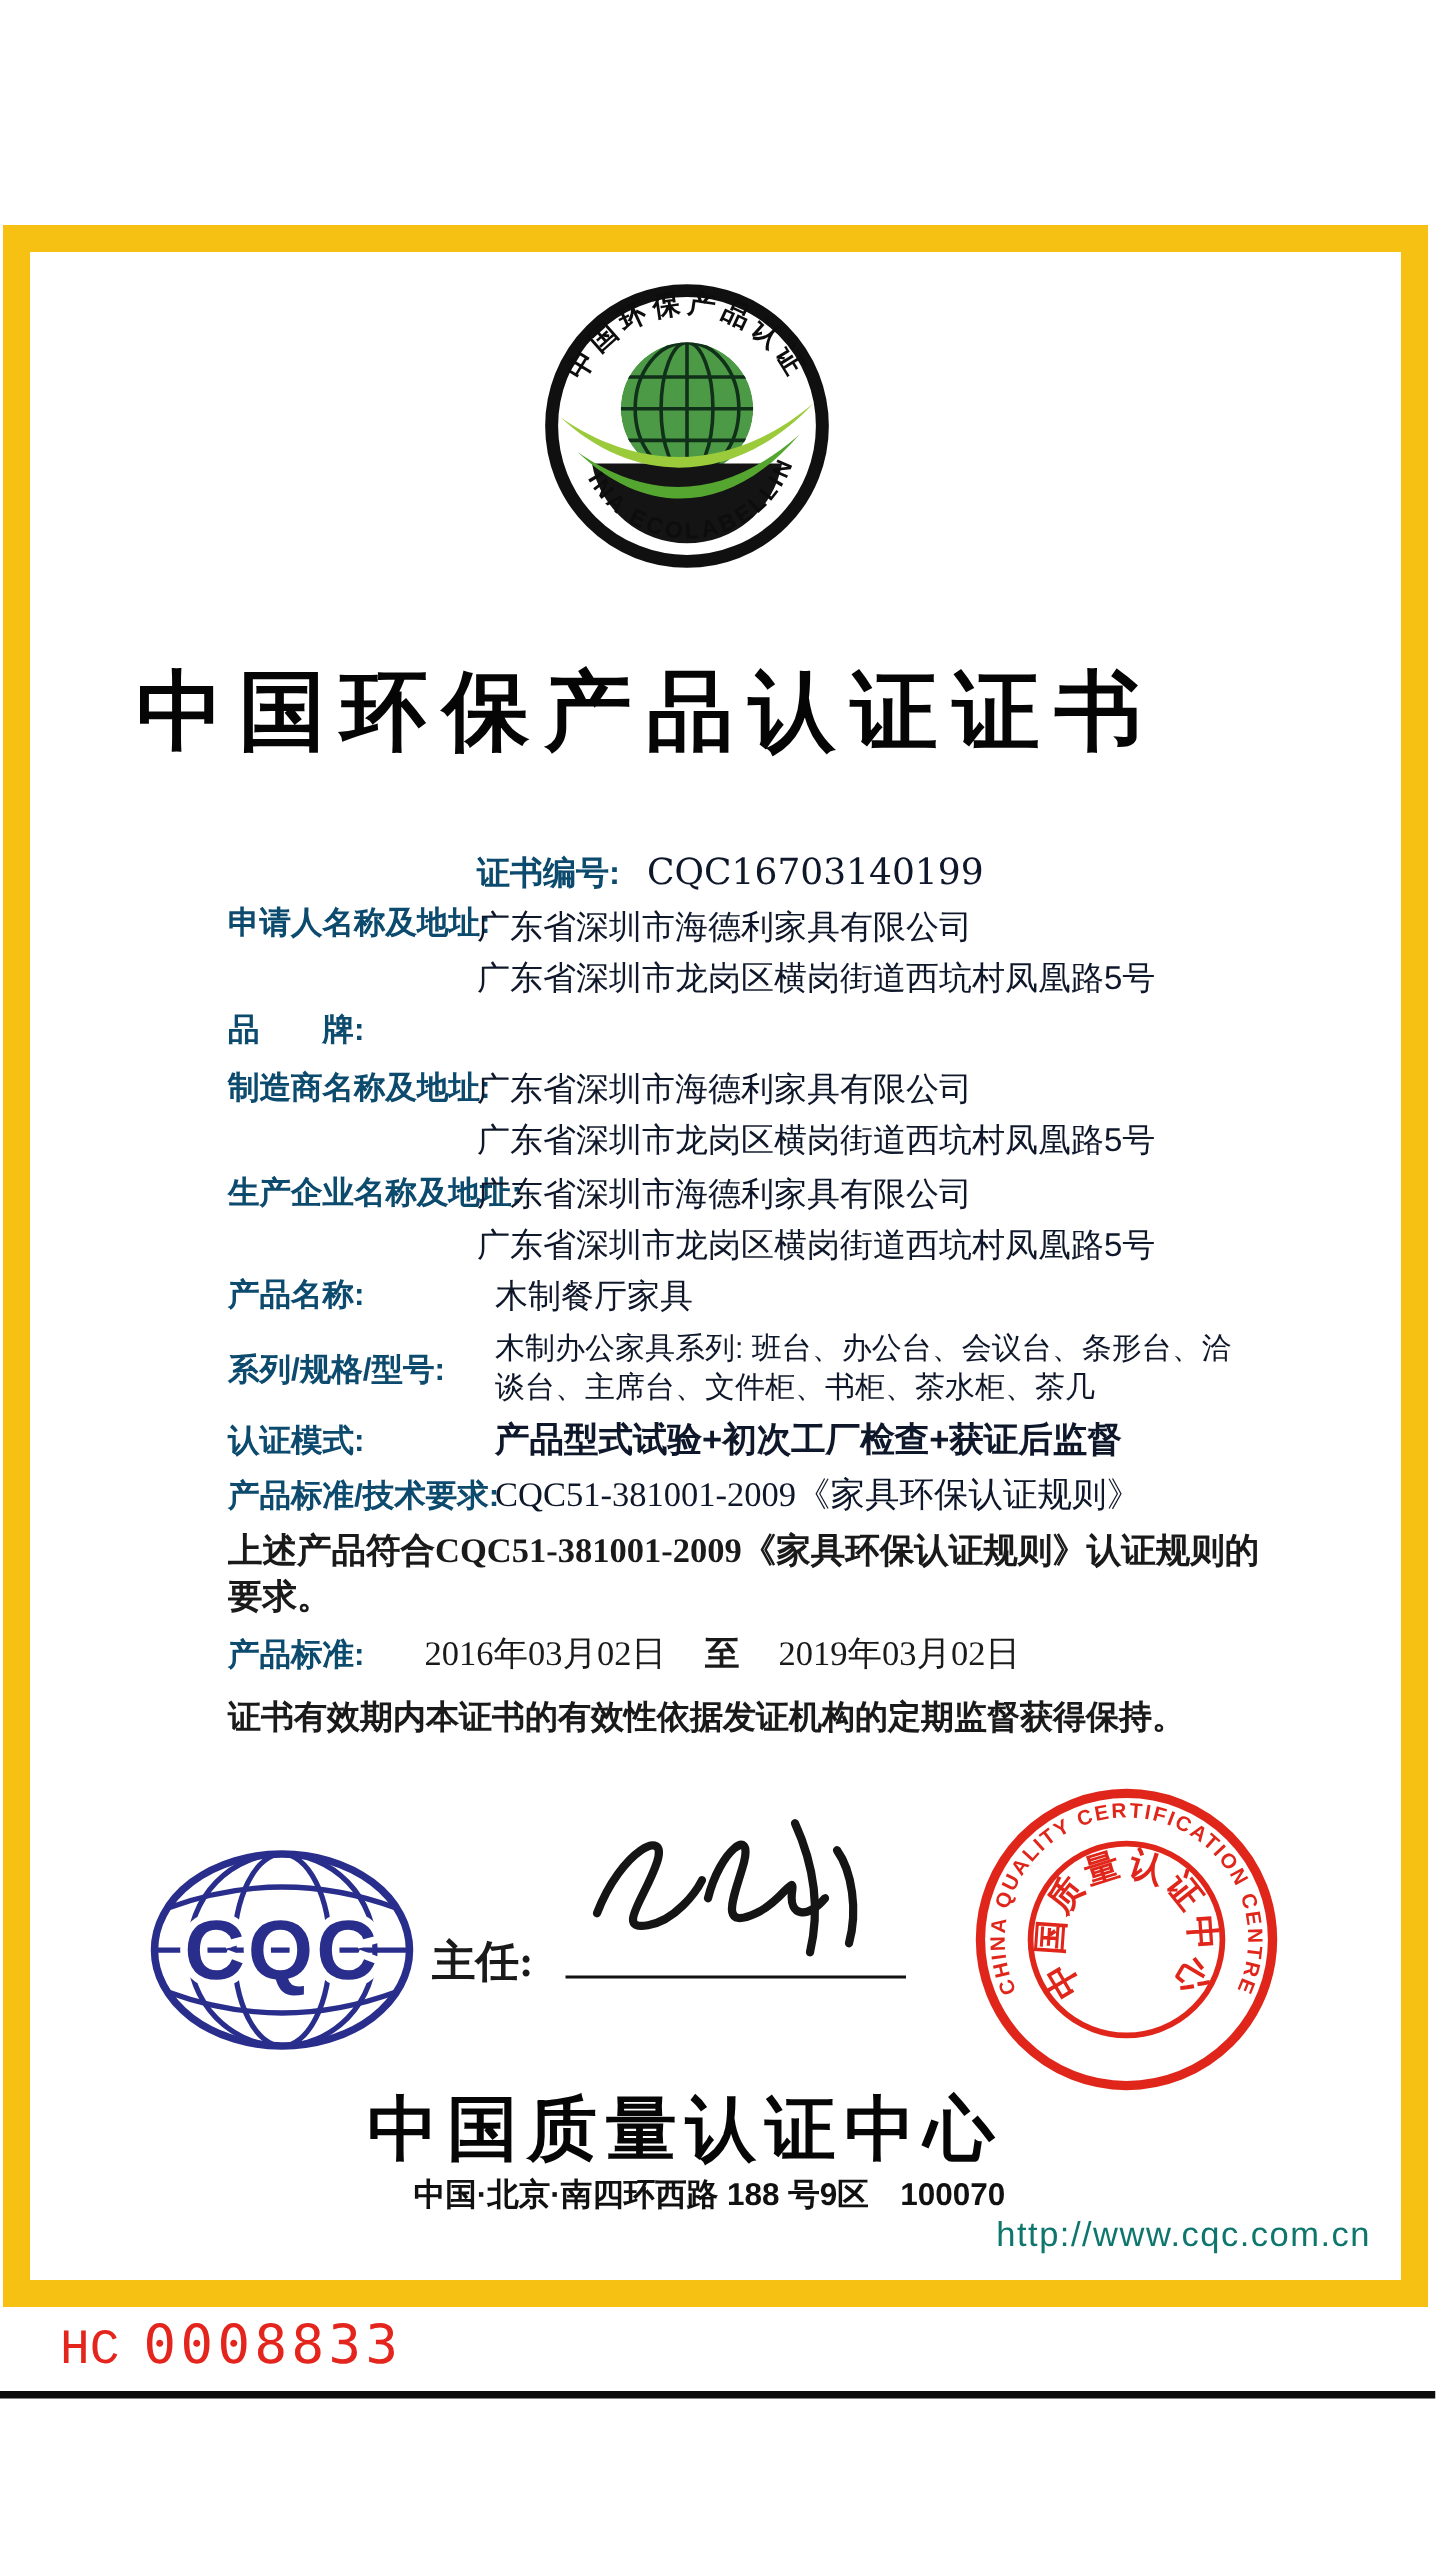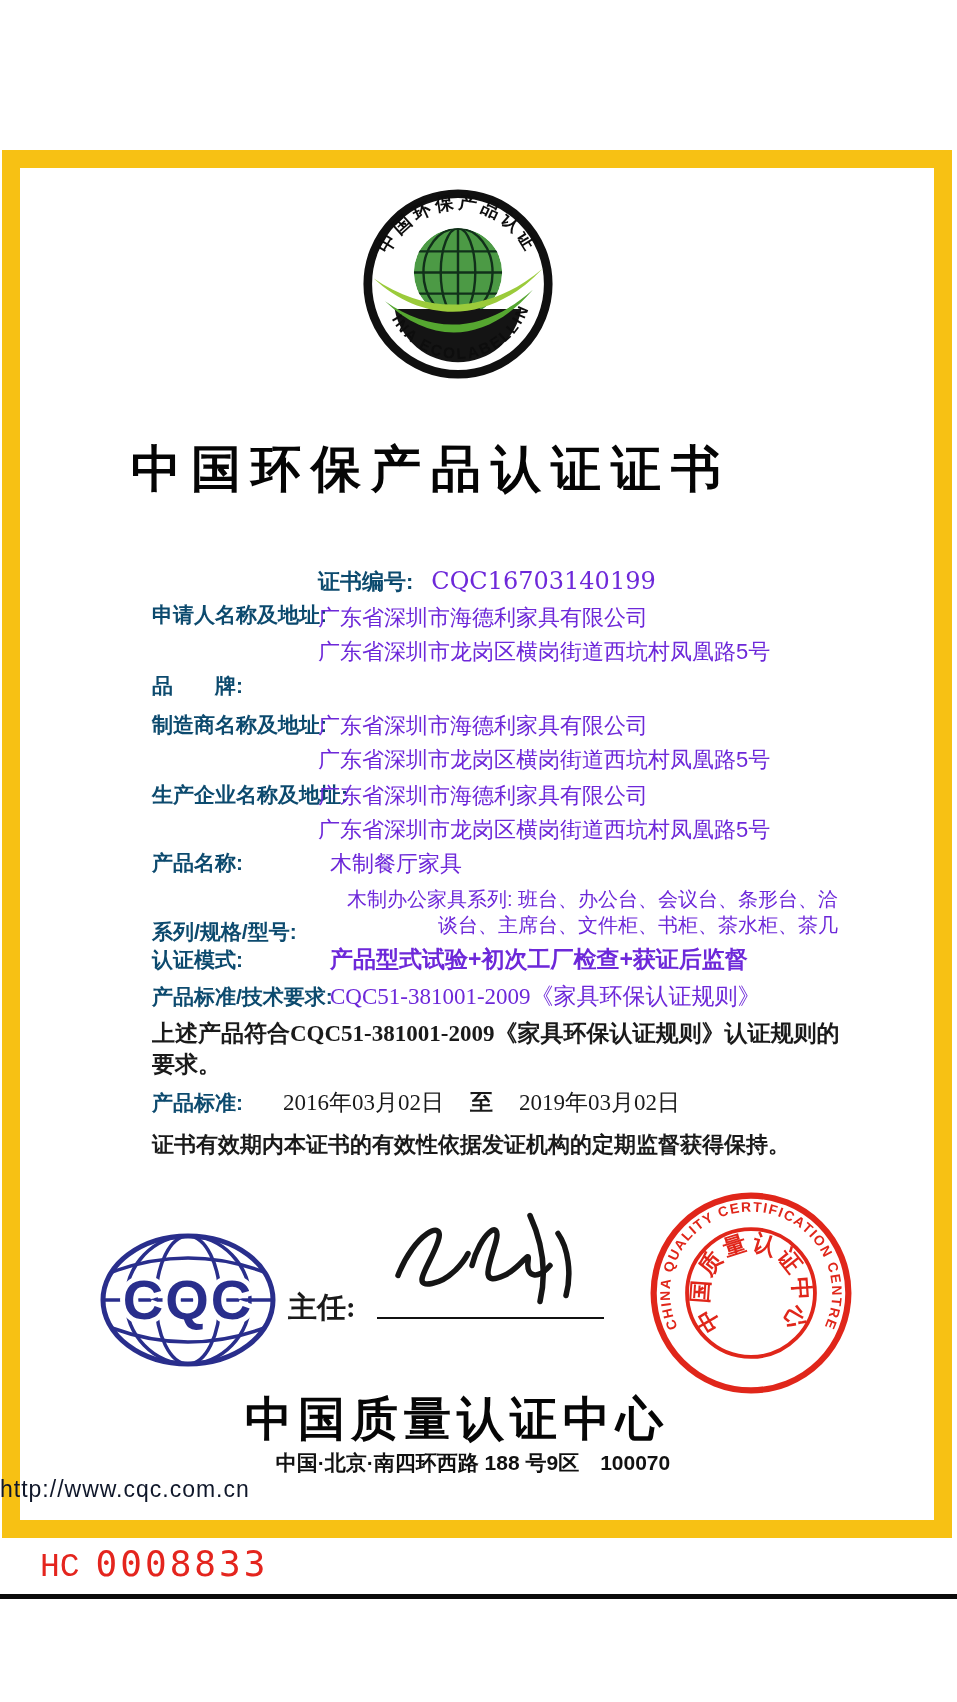--- a/index.html
+++ b/index.html
@@ -9,66 +9,65 @@
   }
   .abs{position:absolute;}
   #frame{
     left:2px;top:150px;width:950px;height:1388px;
     border:18px solid #F7C114;box-sizing:border-box;background:#fff;
   }
   #eco-logo{left:362px;top:188px;width:192px;height:192px;}
   #title{
     left:0;top:436px;width:862px;text-align:center;
     font-family:"Liberation Sans", sans-serif;font-weight:bold;
-    font-size:50px;letter-spacing:10px;color:#050505;white-space:nowrap;
+    font-size:58px;letter-spacing:10px;color:#050505;white-space:nowrap;
   }
   .flabel{
     font-weight:bold;font-size:21px;color:#0c4a6e;white-space:nowrap;
     font-family:Liberation Sans, sans-serif;
   }
   .fvalue{
-    font-size:22px;color:#6d28d9;white-space:nowrap;
+    font-size:22px;color:#0f172a;white-space:nowrap;
     font-family:"Liberation Sans", sans-serif;
-    text-align:right;
   }
   #certno{left:318px;top:567px;}
   #certno .flabel{font-size:22px;}
   #certno .fvalue{display:inline;margin-left:14px;font-size:24px;font-family:"DejaVu Serif", serif;}
   #applicant-label{left:152px;top:601px;}
   #applicant-l1{left:318px;top:603px;}
   #applicant-l2{left:318px;top:637px;}
   #brand-label{left:152px;top:672px;}
   #brand-value{left:318px;top:672px;}
   #manu-label{left:152px;top:711px;}
   #manu-l1{left:318px;top:711px;}
   #manu-l2{left:318px;top:745px;}
   #prod-label{left:152px;top:781px;}
   #prod-l1{left:318px;top:781px;}
   #prod-l2{left:318px;top:815px;}
   #pname-label{left:152px;top:849px;}
   #pname-value{left:330px;top:849px;}
-  #series-label{left:152px;top:918px;}
+  #series-label{left:152px;top:899px;}
   #series-value{left:330px;top:886px;width:508px;font-size:20px;line-height:26px;white-space:normal;}
   #mode-label{left:152px;top:946px;}
   #mode-value{left:330px;top:944px;font-size:23px;font-weight:bold;}
   #std-label{left:152px;top:983px;}
   #std-value{left:330px;top:981px;font-size:23px;font-family:"Liberation Serif", serif;}
   #statement{left:152px;top:1018px;width:694px;font-size:23px;line-height:31px;font-weight:bold;white-space:normal;font-family:"Liberation Serif", serif;}
   #validity-label{left:152px;top:1089px;}
   #validity-value{left:283px;top:1087px;font-size:23px;font-family:"Liberation Serif", serif;}
   #validity-value .sep{margin:0 26px;font-weight:bold;}
   #maintenance{left:152px;top:1130px;font-size:22px;font-weight:bold;font-family:"Liberation Serif", serif;white-space:nowrap;}
   #cqc-logo{left:98px;top:1230px;width:180px;height:140px;}
   #director-label{left:288px;top:1288px;font-size:29px;font-weight:bold;font-family:Liberation Serif, serif;}
   #sig-svg{left:380px;top:1202px;width:215px;height:108px;}
   #sig-line{left:377px;top:1317px;width:227px;height:0;border-top:2px solid #111;}
   #stamp{left:646px;top:1188px;width:210px;height:210px;}
   #issuer-name{left:0;top:1388px;width:914px;text-align:center;font-family:"Liberation Sans", sans-serif;font-weight:bold;font-size:47px;letter-spacing:6px;color:#060606;white-space:nowrap;}
   #issuer-addr{left:0;top:1449px;width:914px;text-align:center;font-family:"Liberation Sans", sans-serif;font-size:21px;font-weight:bold;color:#111;padding-left:16px;}
-  #issuer-url{left:0;top:1476px;width:914px;text-align:left;font-family:"Liberation Sans", sans-serif;font-size:23px;letter-spacing:1px;color:#0f172a;}
+  #issuer-url{left:0;top:1476px;width:914px;text-align:right;font-family:"Liberation Sans", sans-serif;font-size:23px;letter-spacing:1px;color:#0f766e;}
   #serial{left:40px;top:1543px;color:#E4251E;white-space:nowrap;}
   #serial .prefix{font-size:33px;font-family:Liberation Mono, monospace;}
   #serial .number{font-size:36px;letter-spacing:3px;margin-left:16px;font-family:"DejaVu Sans Mono", monospace;text-align:right;}
   #bottom-line{left:0;top:1594px;width:957px;height:5px;background:#0b0b0b;}
   svg text{font-family:"Liberation Sans", sans-serif;}
 </style>
 </head>
 <body>
 
 <div id="frame" class="abs"></div>

